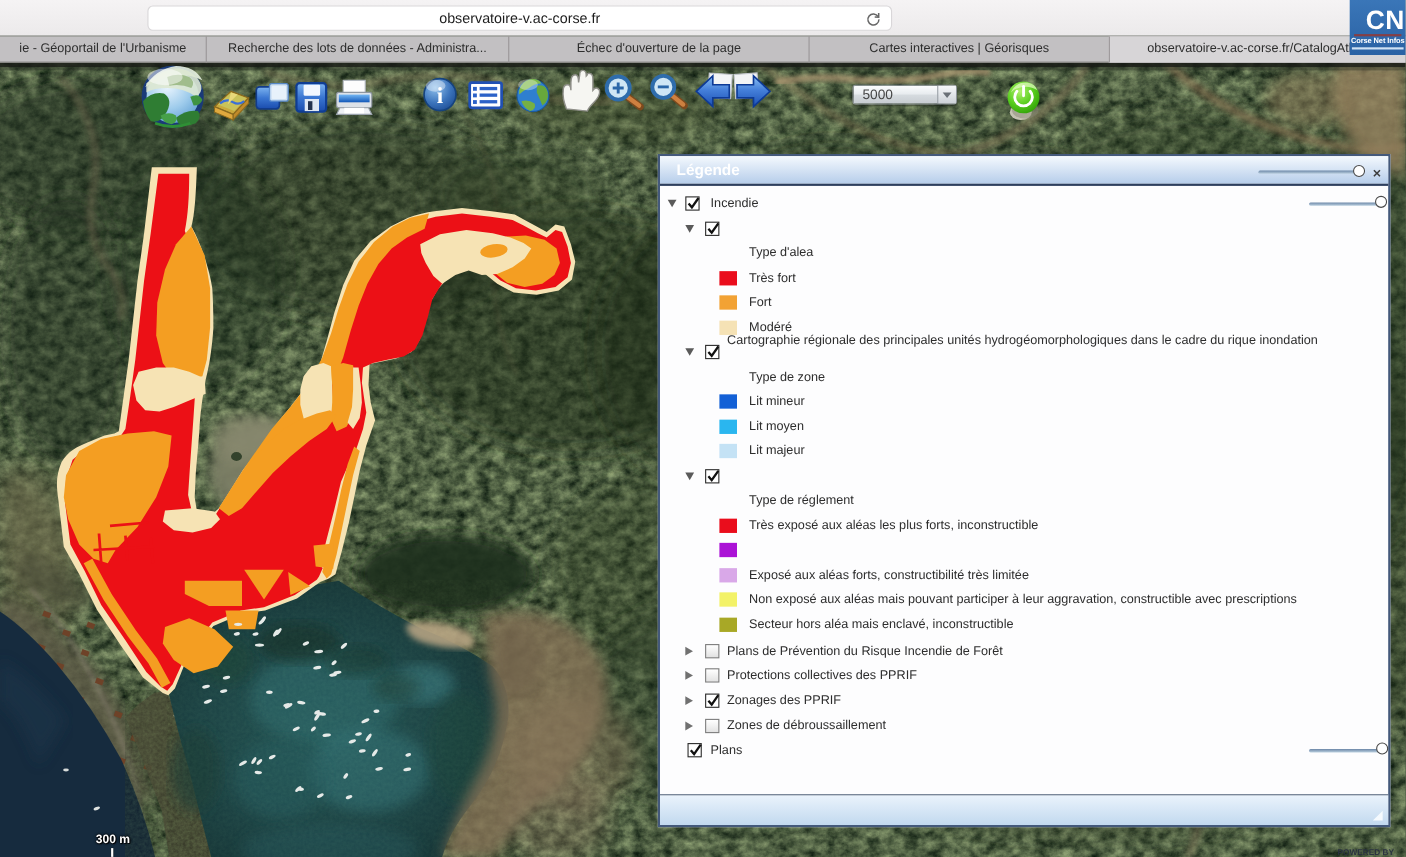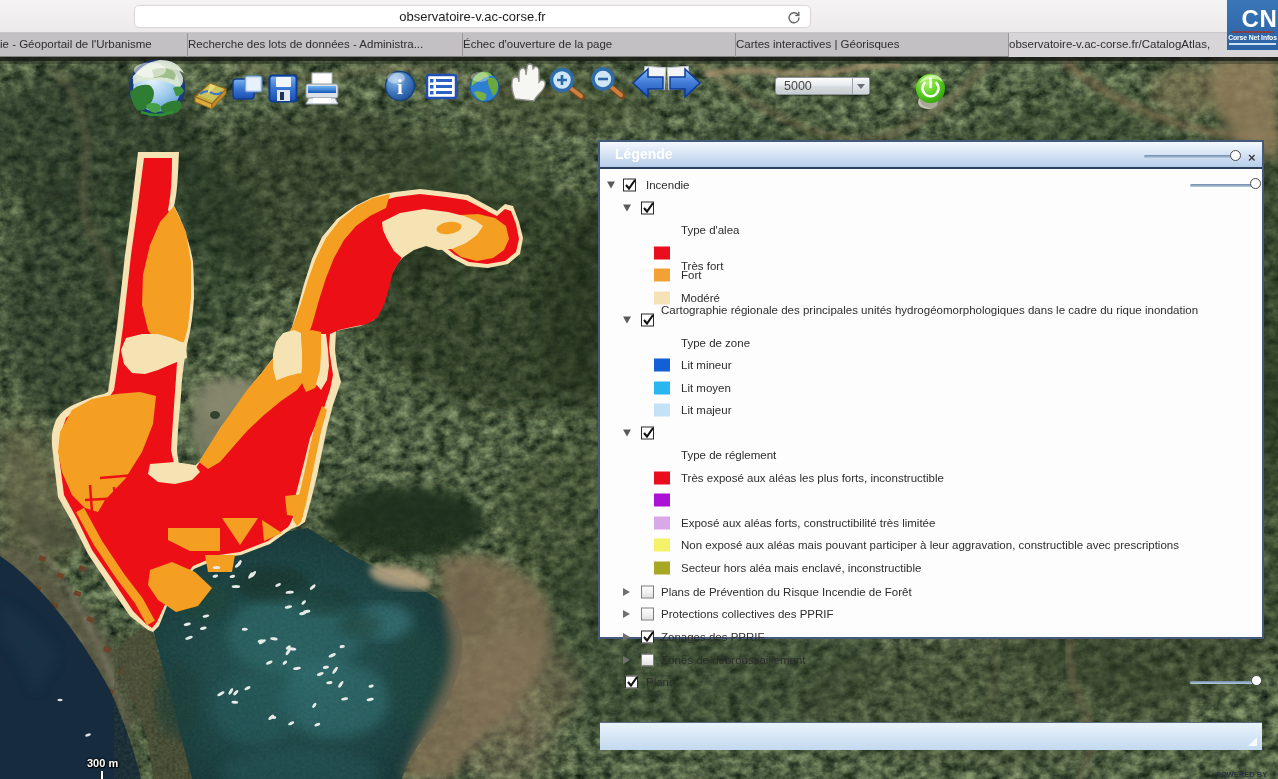--- a/index.html
+++ b/index.html
@@ -2,36 +2,36 @@
 <html><head>
 <meta charset="utf-8">
 <style>
 *{margin:0;padding:0;box-sizing:border-box}
 html,body{width:1278px;height:779px;overflow:hidden;font-family:"Liberation Sans",sans-serif}
 #page{position:relative;width:1278px;height:779px;overflow:hidden;background:#2c3823}
 #topbar{position:absolute;left:0;top:0;width:1278px;height:33px;background:linear-gradient(#f5f3f4,#eceaeb);border-bottom:1px solid #c9c7c9}
 #urlbar{position:absolute;left:134px;top:5px;width:677px;height:23px;background:#fff;border:1px solid #d9d7d9;border-radius:5px;font-size:13px;color:#1c1c1c;text-align:center;line-height:21px}
 #reload{position:absolute;right:8px;top:3px}
 #tabbar{position:absolute;left:0;top:33px;width:1278px;height:24px;background:#c2c0c2;border-bottom:1px solid #83817f}
-.tab{position:absolute;top:0;height:24px;font-size:11.5px;color:#2d2d2d;line-height:23px;border-left:1px solid #999597;overflow:hidden;white-space:nowrap}
+.tab{position:absolute;top:0;height:24px;font-size:11.5px;color:#2d2d2d;text-align:center;line-height:23px;border-left:1px solid #999597;overflow:hidden;white-space:nowrap}
 .tabactive{background:#d7d5d7}
 #cni{position:absolute;left:1227px;top:0;width:51px;height:50px;background:linear-gradient(#3a76b8,#2a62a4);z-index:60}
 #cni .big{position:absolute;left:0;top:6px;width:72px;text-align:center;color:#fff;font-weight:bold;font-size:24px;letter-spacing:0.5px;line-height:26px}
 #cni .small{position:absolute;left:0;top:34px;width:51px;text-align:center;color:#fff;font-weight:bold;font-size:6.8px;line-height:8px;white-space:nowrap;letter-spacing:-0.1px}
 #cni .line{position:absolute;left:2px;top:43px;width:47px;height:1.6px;background:#cfe2f4}
 #cni .red{position:absolute;left:4px;top:31px;width:43px;height:1.5px;background:#9c342a;opacity:0.8}
 #map{position:absolute;left:0;top:57px;width:1278px;height:722px}
 #bgsvg{position:absolute;left:0;top:0}
 #dropdown{position:absolute;left:775px;top:77px;width:95px;height:18px;background:linear-gradient(#fcfdfe 0%,#e8ecef 45%,#d5dade 55%,#c7ccd1 100%);border:1px solid #8f959b;border-radius:3px;font-size:12.5px;color:#444;line-height:16px;padding-left:8px;box-shadow:0 1px 2px rgba(0,0,0,.4);z-index:30}
 #dropdown .arr{position:absolute;right:0;top:0;width:17px;height:16px;border-left:1px solid #9aa0a6;background:linear-gradient(#f6f8fa,#cdd2d7)}
 #dropdown .arr span{position:absolute;left:4px;top:6px;width:0;height:0;border-left:4.5px solid transparent;border-right:4.5px solid transparent;border-top:5px solid #6a7076}
 #scale{position:absolute;left:87px;top:757px;font-size:11px;font-weight:bold;color:#fff;text-shadow:0 0 2px #000,0 0 2px #000,1px 1px 1px #000;z-index:20}
 #scaletick{position:absolute;left:101px;top:771px;width:2px;height:8px;background:#fff;box-shadow:0 0 1px #000;z-index:20}
 #powered{position:absolute;left:1216px;top:770px;font-size:7.5px;font-weight:bold;color:#2a3240;z-index:20}
-#legend{position:absolute;left:598px;top:140px;width:666px;height:499px;background:#fdfdfe;border:2px solid #44597b;z-index:50}
+#legend{position:absolute;left:598px;top:140px;width:666px;height:612px;background:#fdfdfe;border:2px solid #44597b;z-index:50}
 #lhead{position:absolute;left:0;top:0;width:662px;height:27px;background:linear-gradient(#f4f9fe,#b6cdea);border-bottom:2px solid #2e3f5e}
 #lhead .t{position:absolute;left:15px;top:4px;font-size:14px;font-weight:bold;color:#fff}
 #lfoot{position:absolute;left:0;top:580px;width:662px;height:28px;background:linear-gradient(#eaf3fc,#c2d9ef);border-top:1.5px solid #5a6a80}
 #lfoot .rs{position:absolute;right:5px;bottom:4px;width:0;height:0;border-left:9px solid transparent;border-bottom:9px solid #f5fafe}
 .ltx{position:absolute;transform:translateY(-50%);font-size:11.5px;color:#2d2d2d;white-space:nowrap}
 .trid{position:absolute;transform:translateY(-50%);width:0;height:0;border-left:4.5px solid transparent;border-right:4.5px solid transparent;border-top:7px solid #5a5a5a}
 .trir{position:absolute;transform:translateY(-50%);width:0;height:0;border-top:4.5px solid transparent;border-bottom:4.5px solid transparent;border-left:7px solid #707070}
 .cbc{position:absolute;transform:translateY(-50%);width:13px;height:13px;border:1.5px solid #2a2a2a;background:#fff}
 .cbu{position:absolute;transform:translateY(-50%);width:13px;height:13px;border:1.5px solid #7c7c7c;background:linear-gradient(#fff,#e2e2e2)}
 .cbc svg{position:absolute;left:-1px;top:-2px}
@@ -401,21 +401,21 @@
     <span class="sld" style="left:590px;top:42px;width:65px"></span>
     <span class="knob" style="left:650px;top:36px"></span>
     <span class="trid" style="left:23px;top:66px"></span>
     <span class="cbc" style="left:41px;top:66px">
         <svg width="15" height="15" viewBox="0 0 15 15">
           <path d="M3 7.5 L6 11 L12 2.5" stroke="#111" stroke-width="2.1" fill="none"></path>
         </svg>
       </span>
     <span class="ltx" style="left:81px;top:88px">Type d'alea</span>
     <span class="sw" style="left:54px;top:111px;background:#ea0d1c"></span>
-    <span class="ltx" style="left:81px;top:124px">Très fort</span>
+    <span class="ltx" style="left:81px;top:111px">Très fort</span>
     <span class="sw" style="left:54px;top:133px;background:#f2a234"></span>
     <span class="ltx" style="left:81px;top:133px">Fort</span>
     <span class="sw" style="left:54px;top:156px;background:#f5e2b5"></span>
     <span class="ltx" style="left:81px;top:156px">Modéré</span>
     <span class="trid" style="left:23px;top:178px"></span>
     <span class="cbc" style="left:41px;top:178px">
         <svg width="15" height="15" viewBox="0 0 15 15">
           <path d="M3 7.5 L6 11 L12 2.5" stroke="#111" stroke-width="2.1" fill="none"></path>
         </svg>
       </span>

